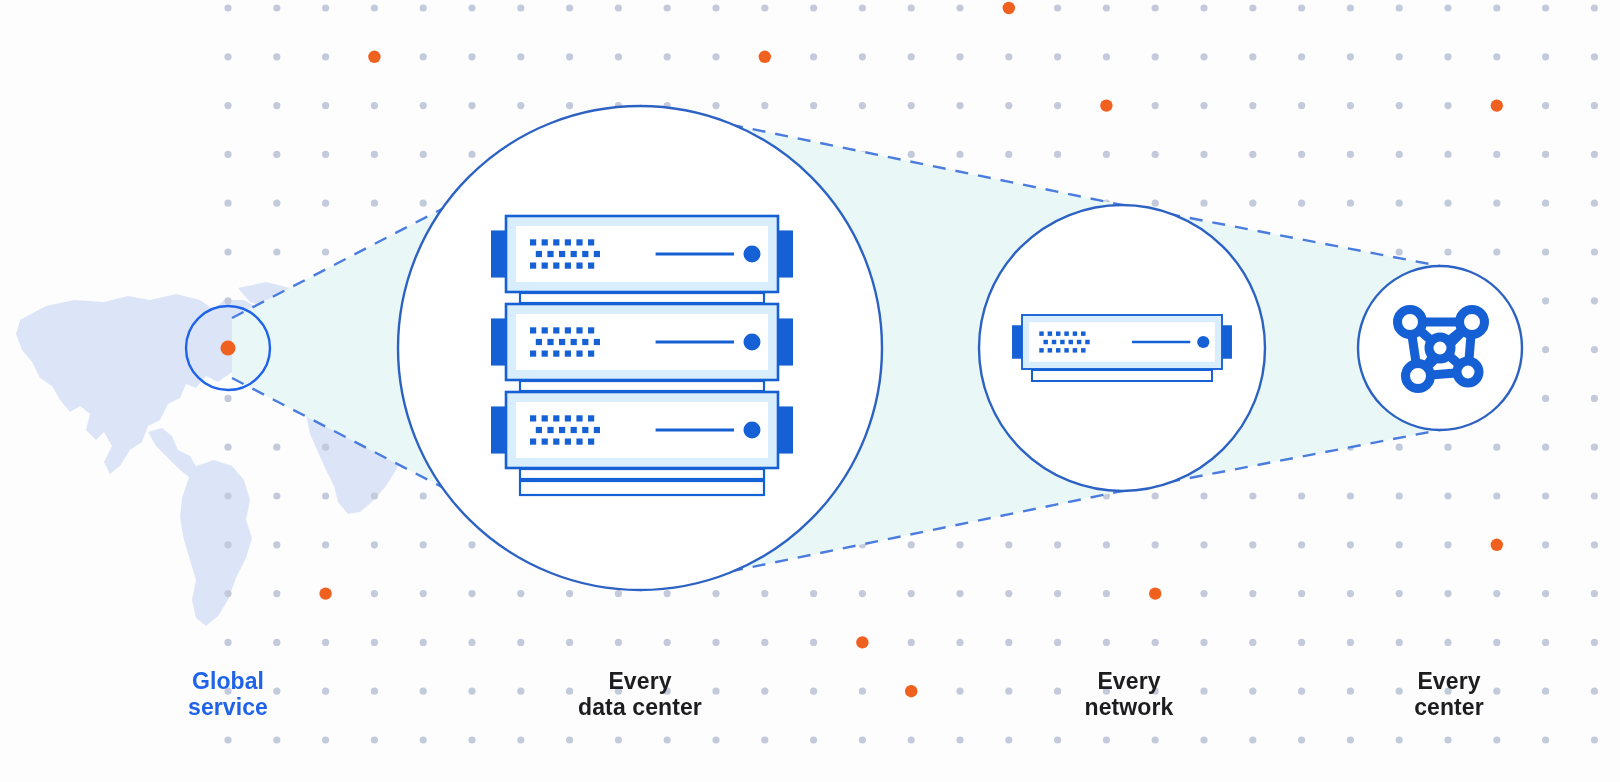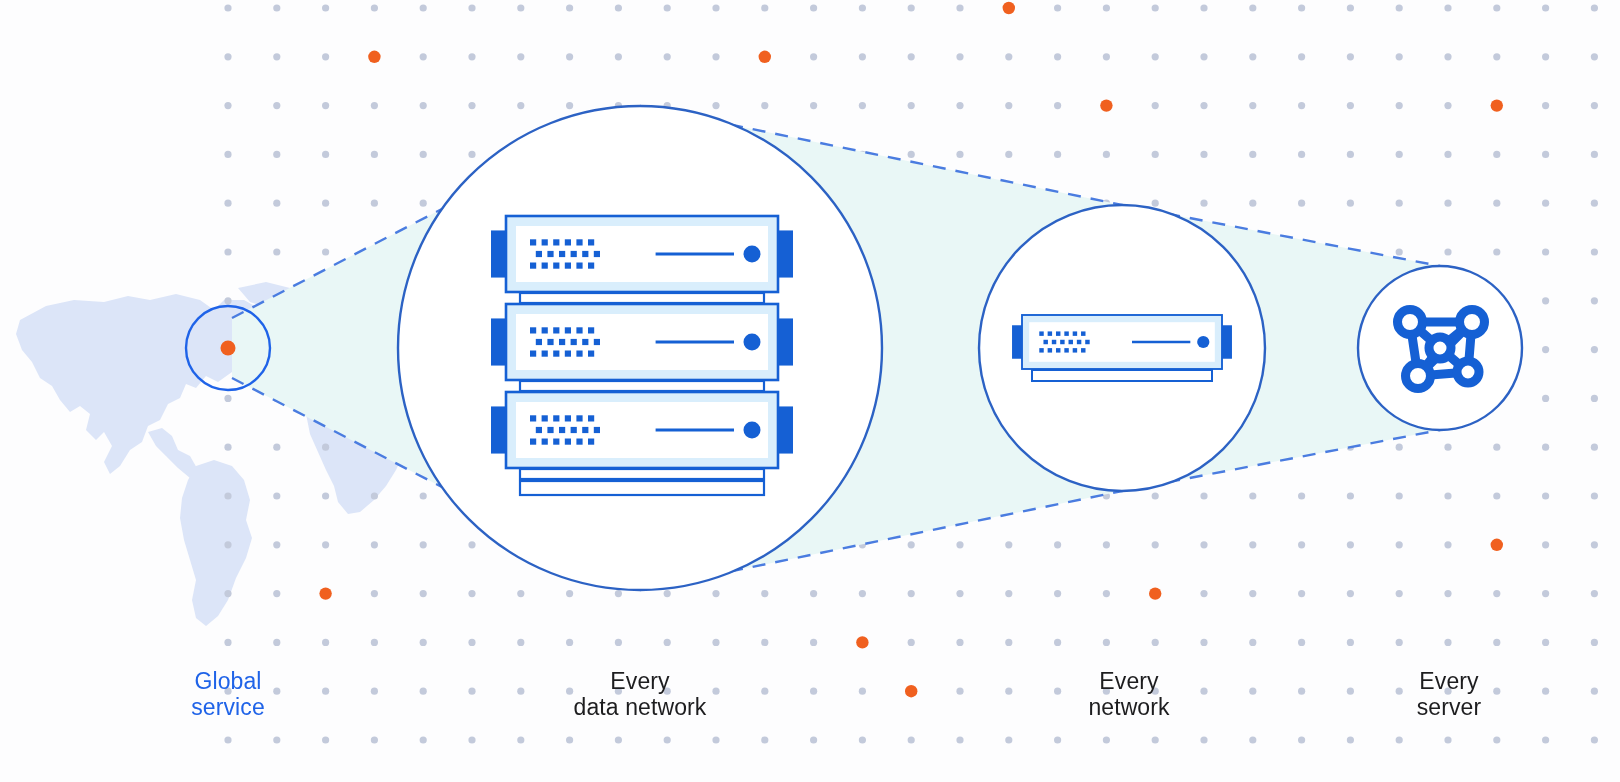--- a/index.html
+++ b/index.html
@@ -10,21 +10,21 @@
     overflow:hidden;
     position:relative;
   }
   #stage{position:absolute;inset:0;width:1620px;height:782px;}
   svg.layer{position:absolute;left:0;top:0;width:1620px;height:782px;display:block;}
   .lbl{
     position:absolute;
     text-align:center;
     font-size:23px;
     line-height:26px;
-    font-weight:400;
+    font-weight:700;
     color:#1d1d1f;
     letter-spacing:.1px;
     white-space:pre-line;
   }
   .lbl.accent{color:#1f63e8;}
 </style>
 </head>
 <body>
 
 <div id="stage">
@@ -706,19 +706,19 @@
       <circle cx="1410" cy="322" r="12.5"></circle>
       <circle cx="1472" cy="322" r="12.5"></circle>
       <circle cx="1440" cy="348" r="11"></circle>
       <circle cx="1418" cy="376" r="12.5"></circle>
       <circle cx="1468" cy="372" r="11"></circle>
     </g>
   </svg>
 
   <div class="lbl accent" id="label-global-network" style="left:128px;top:668px;width:200px;"><span>Global</span><br><span>service</span></div>
 
-  <div class="lbl" id="label-data-center" style="left:500px;top:668px;width:280px;"><span>Every</span><br><span>data network</span></div>
+  <div class="lbl" id="label-data-center" style="left:500px;top:668px;width:280px;"><span>Every</span><br><span>data center</span></div>
 
   <div class="lbl" id="label-server" style="left:1009px;top:668px;width:240px;"><span>Every</span><br><span>network</span></div>
 
-  <div class="lbl" id="label-service" style="left:1329px;top:668px;width:240px;"><span>Every</span><br><span>server</span></div>
+  <div class="lbl" id="label-service" style="left:1329px;top:668px;width:240px;"><span>Every</span><br><span>center</span></div>
 
 </div>
 
 </body></html>

